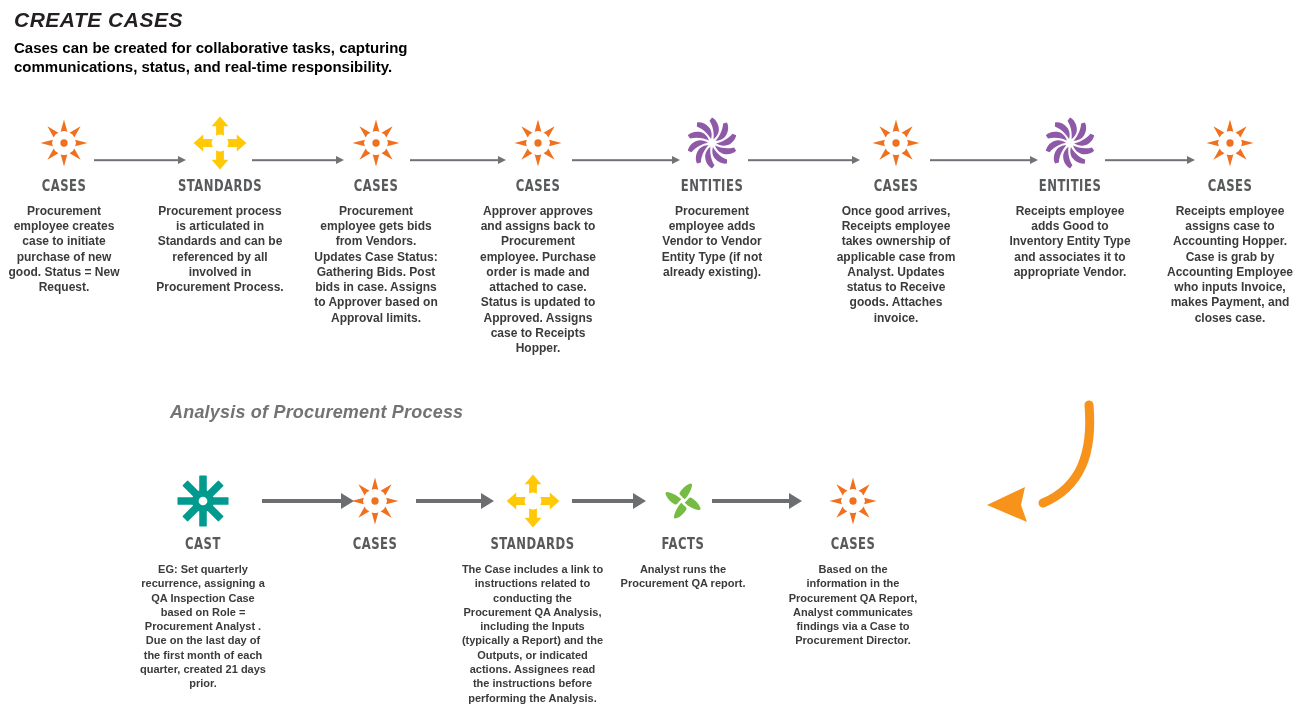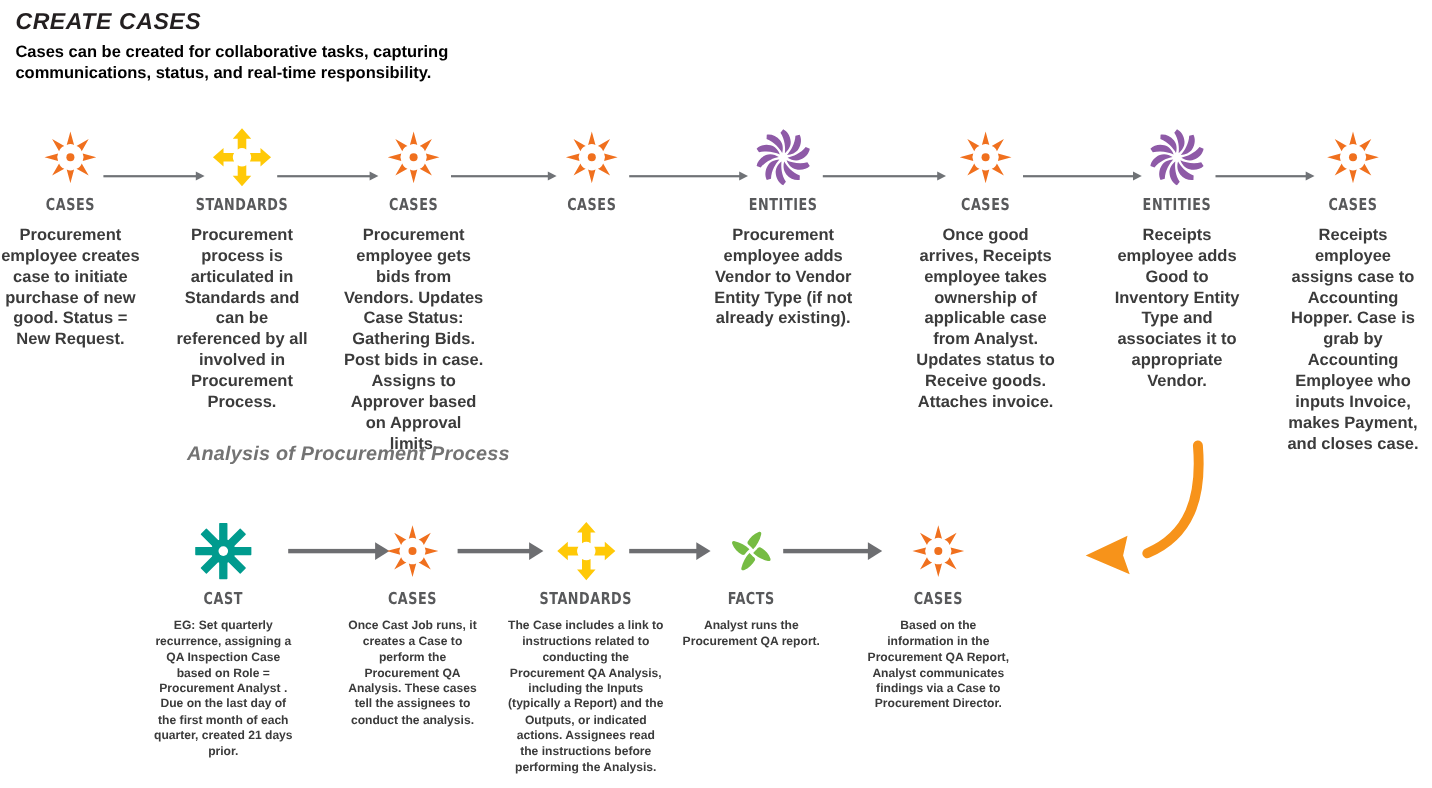--- a/index.html
+++ b/index.html
@@ -88,21 +88,21 @@
     margin-top: 9px;
     font-size: 10.5px;
     font-weight: bold;
     line-height: 1.27;
     color: #3b3b3b;
     text-align: center;
   }
 
   
   .row1 { top: 112px; width: 128px; }
-  .row1 .node-desc { font-size: 15px; }
+  .row1 .node-desc { font-size: 12px; }
 
   
   .row2 { top: 470px; width: 130px; }
   .row2 .node-desc { font-size: 11px; line-height: 1.3; }
 
   
   .connector {
     position: absolute;
     height: 12px;
     pointer-events: none;
@@ -246,20 +246,21 @@
             <use href="#r1n4" transform="rotate(90 50 50)"></use>
           <use href="#r1n4" transform="rotate(135 50 50)"></use>
             <use href="#r1n4" transform="rotate(180 50 50)"></use>
           <use href="#r1n4" transform="rotate(225 50 50)"></use>
             <use href="#r1n4" transform="rotate(270 50 50)"></use>
           <use href="#r1n4" transform="rotate(315 50 50)"></use>
         </g>
       </svg>
     </div>
     <div class="node-label">CASES</div>
+    <div class="node-desc">Approver approves and assigns back to Procurement employee. Purchase order is made and attached to case. Status is updated to Approved.  Assigns case to Receipts Hopper.</div>
   </div>
 
   <div class="node row1" style="left:648px;">
     <div class="icon-wrap">
       <svg width="62" height="62" viewBox="0 0 100 100" aria-hidden="true">
         <g fill="#8E5AA7">
           <g id="r1n5">
             <path d="M50 9 C56 12 60.5 19 61 27 C61.5 34 57.5 40 52.5 44 C53.5 36 52.5 24 46 14 Z"></path>
           </g>
           <use href="#r1n5" transform="rotate(36 50 50)"></use>
@@ -399,21 +400,20 @@
             <use href="#r2n2" transform="rotate(90 50 50)"></use>
           <use href="#r2n2" transform="rotate(135 50 50)"></use>
             <use href="#r2n2" transform="rotate(180 50 50)"></use>
           <use href="#r2n2" transform="rotate(225 50 50)"></use>
             <use href="#r2n2" transform="rotate(270 50 50)"></use>
           <use href="#r2n2" transform="rotate(315 50 50)"></use>
         </g>
       </svg>
     </div>
     <div class="node-label">CASES</div>
-    <div class="node-desc">Once Cast Job runs, it creates a Case to perform the Procurement QA Analysis. These cases tell the assignees to conduct the analysis.</div>
   </div>
 
   <div class="node row2" style="left:460px; width:145px;">
     <div class="icon-wrap">
       <svg width="60" height="60" viewBox="0 0 100 100" aria-hidden="true">
         <g fill="#FFC907">
           <g id="r2n3">
               <path d="M50 6 L64 22 L56.5 22 L56.5 38 Q50 34 43.5 38 L43.5 22 L36 22 Z"></path>
             </g>
           <use href="#r2n3" transform="rotate(90 50 50)"></use>

